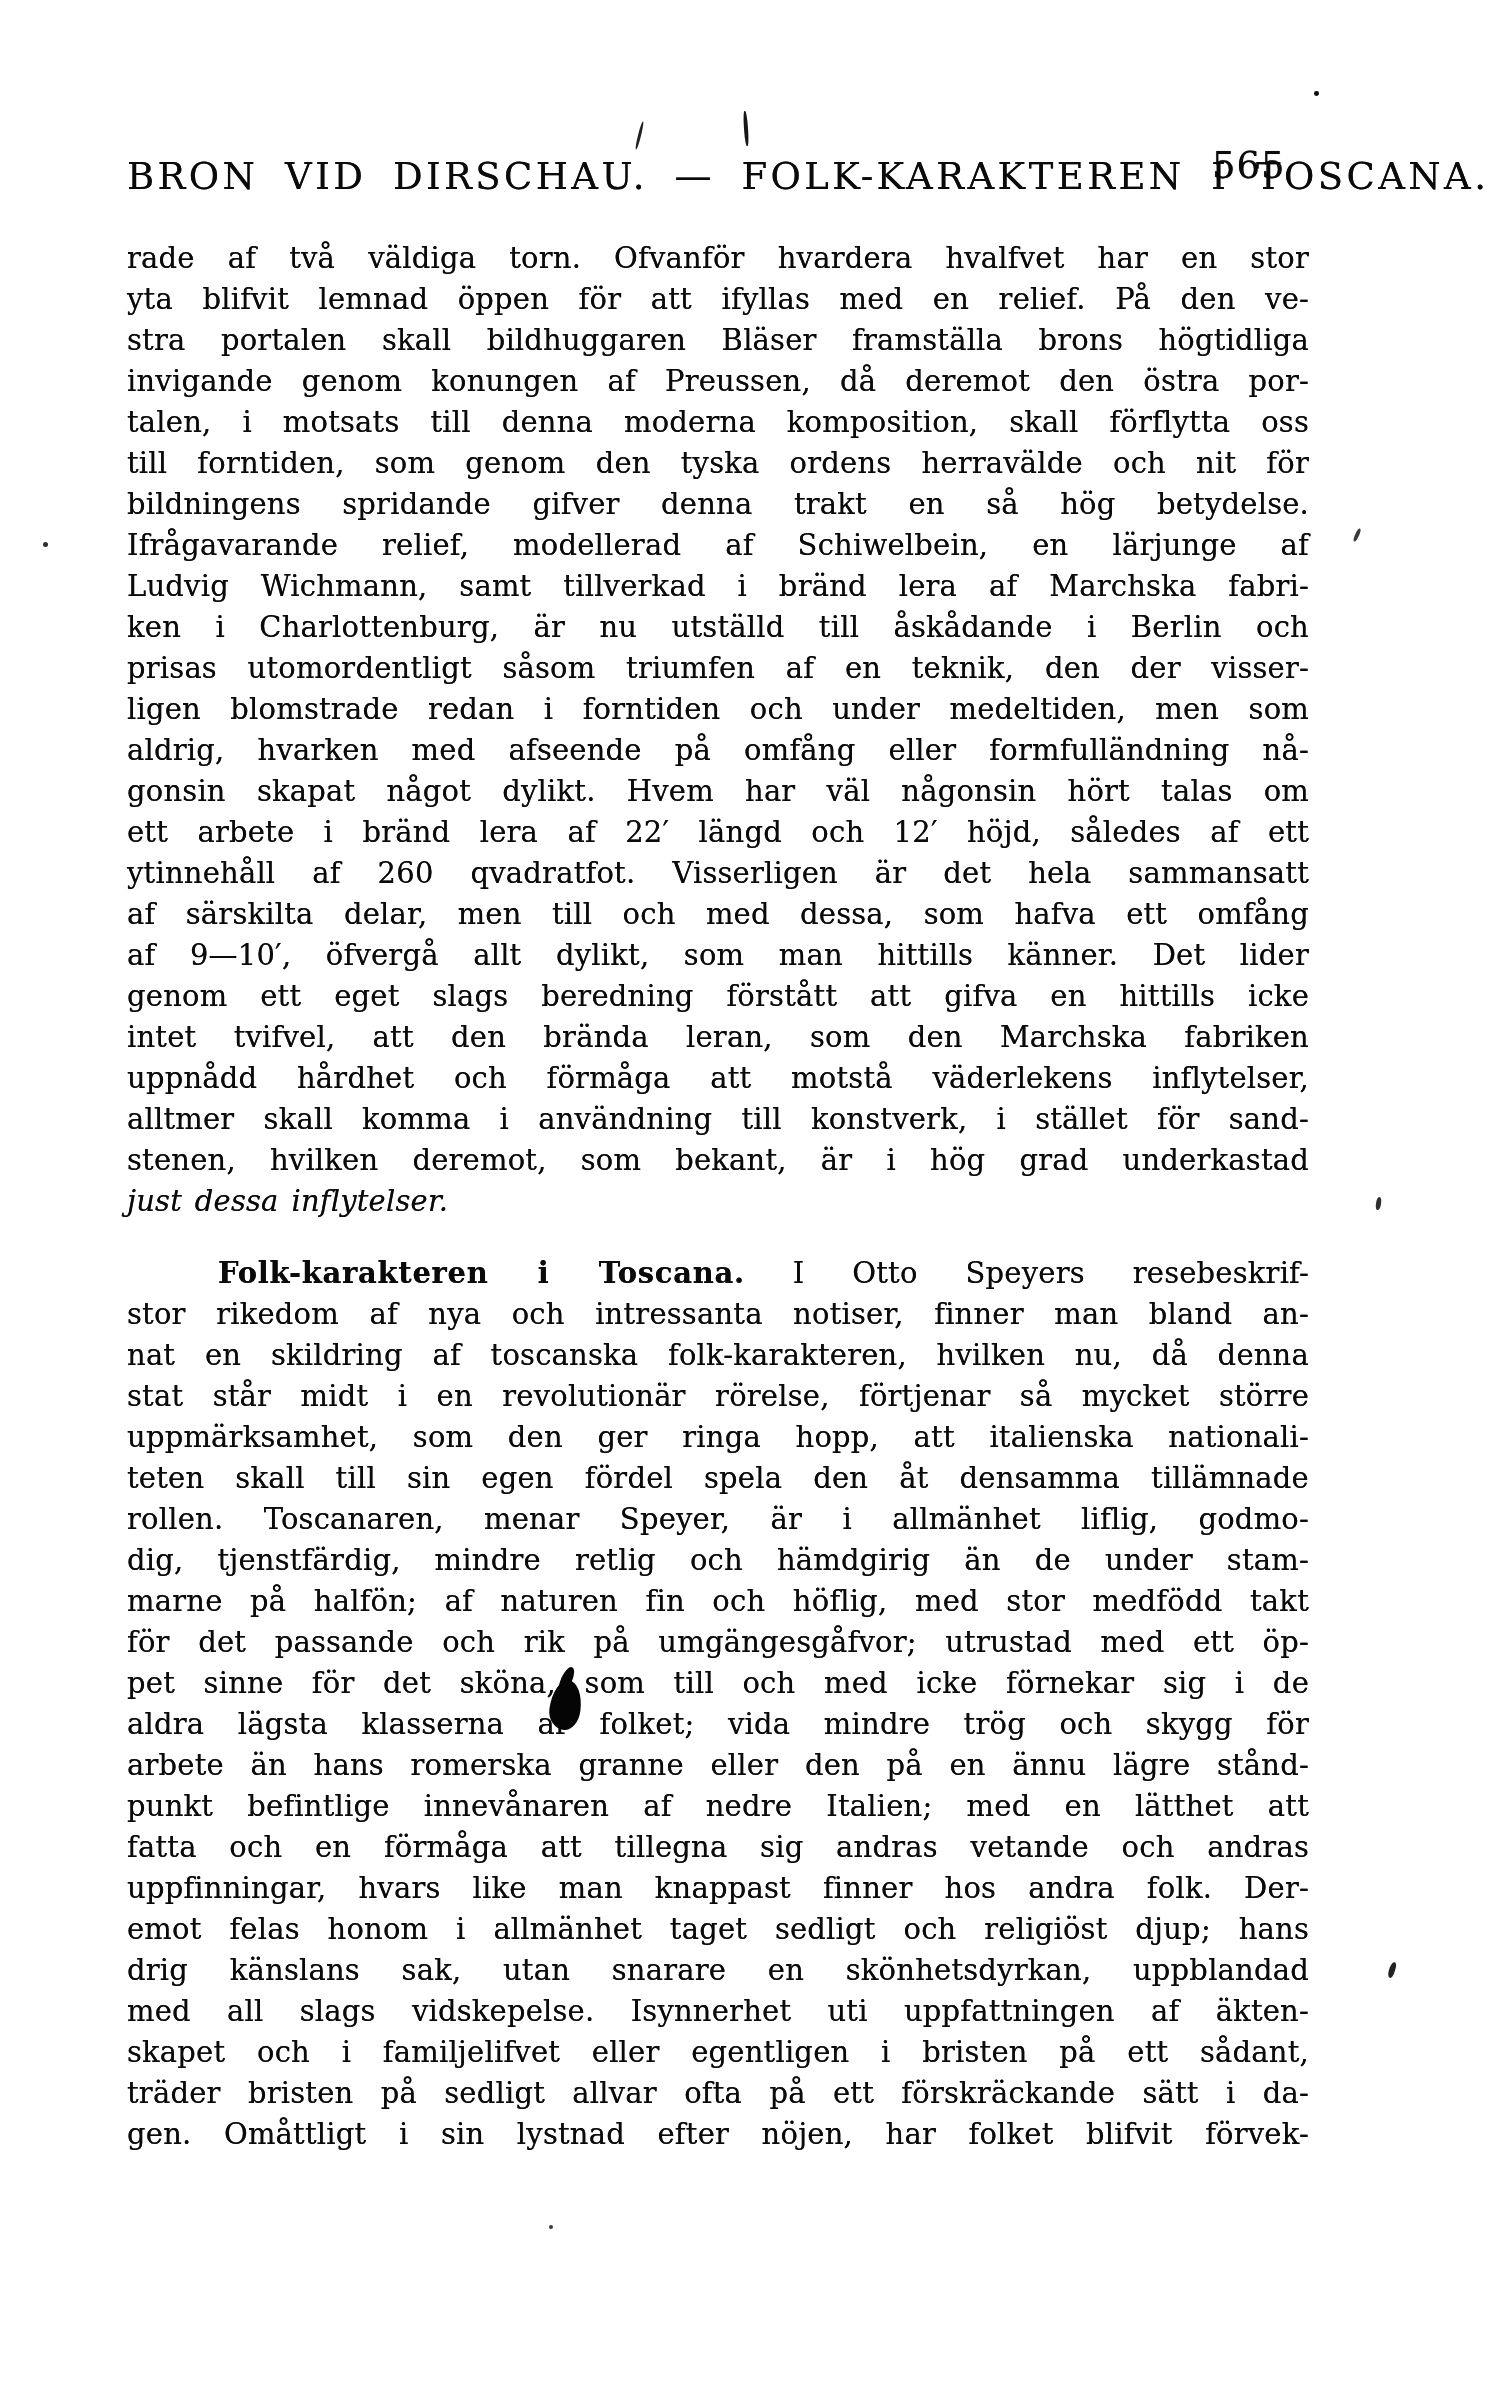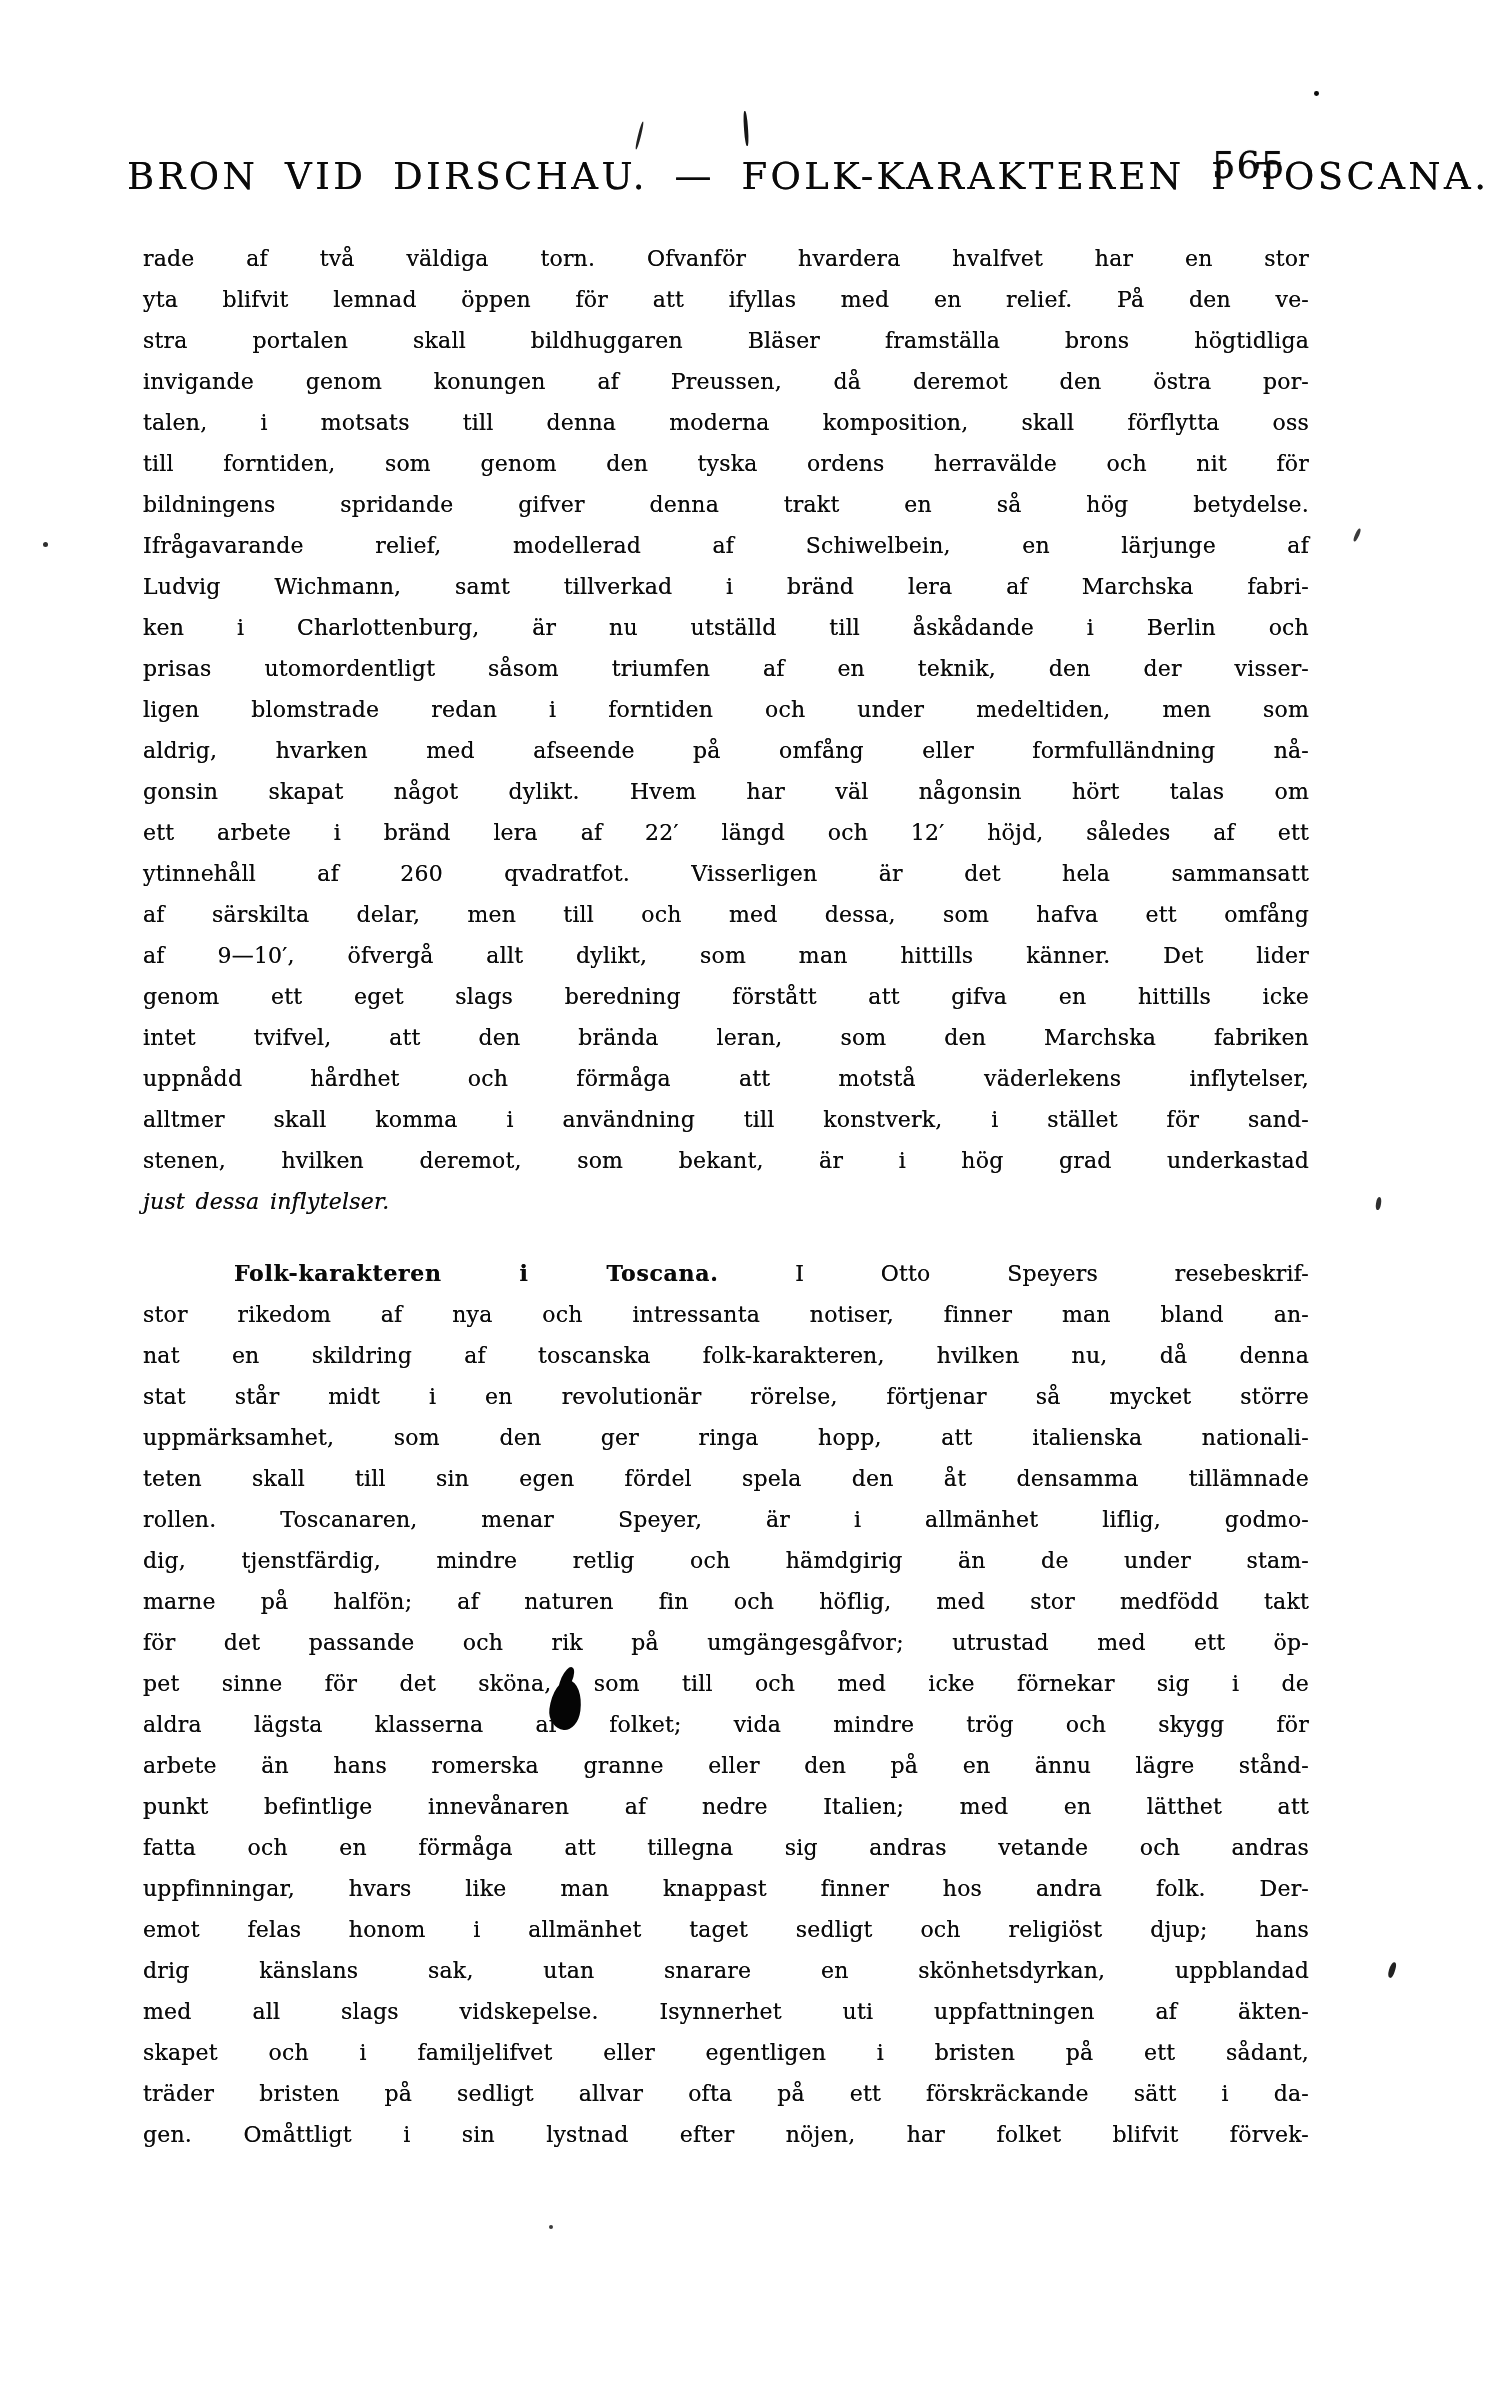--- a/index.html
+++ b/index.html
@@ -47,28 +47,27 @@
     position: absolute;
     top: 238px;
     left: 127px;
     width: 1182px;
   }
   .para { margin: 0; }
   .para + .para { margin-top: 31px; }
   .line {
     height: 41px;
     line-height: 41px;
-    font-size: 22px;
+    font-size: 29px;
     letter-spacing: 0.2px;
     word-spacing: 3.4px;
     text-align: justify;
     text-align-last: justify;
     text-justify: inter-word;
     text-shadow: 0 0 0.5px rgba(0,0,0,0.72);
-    margin-left: 16px;
   }
   .line.flush { text-align-last: left; font-style: italic; }
   .line.indent { text-indent: 91px; }
   .b { font-weight: bold; letter-spacing: 0.7px; }
   
   .speck {
     position: absolute;
     background: #0a0a0a;
     border-radius: 45%;
   }

